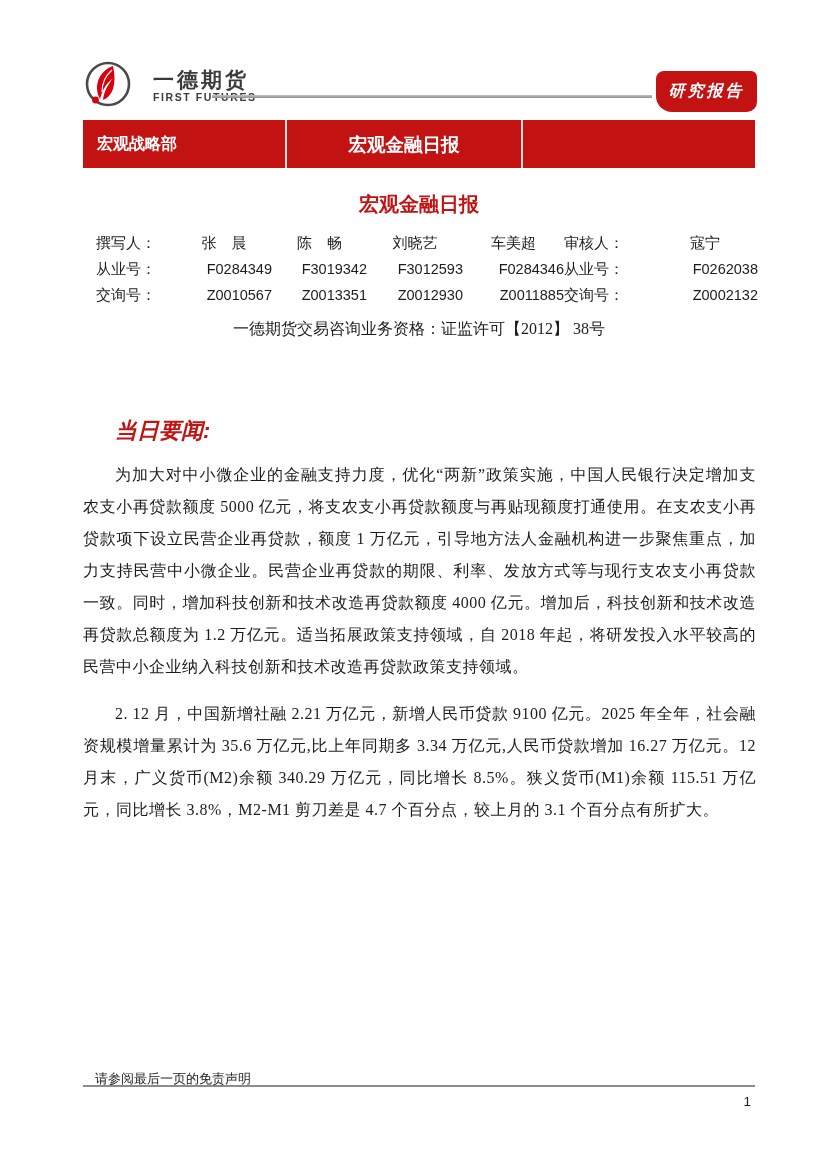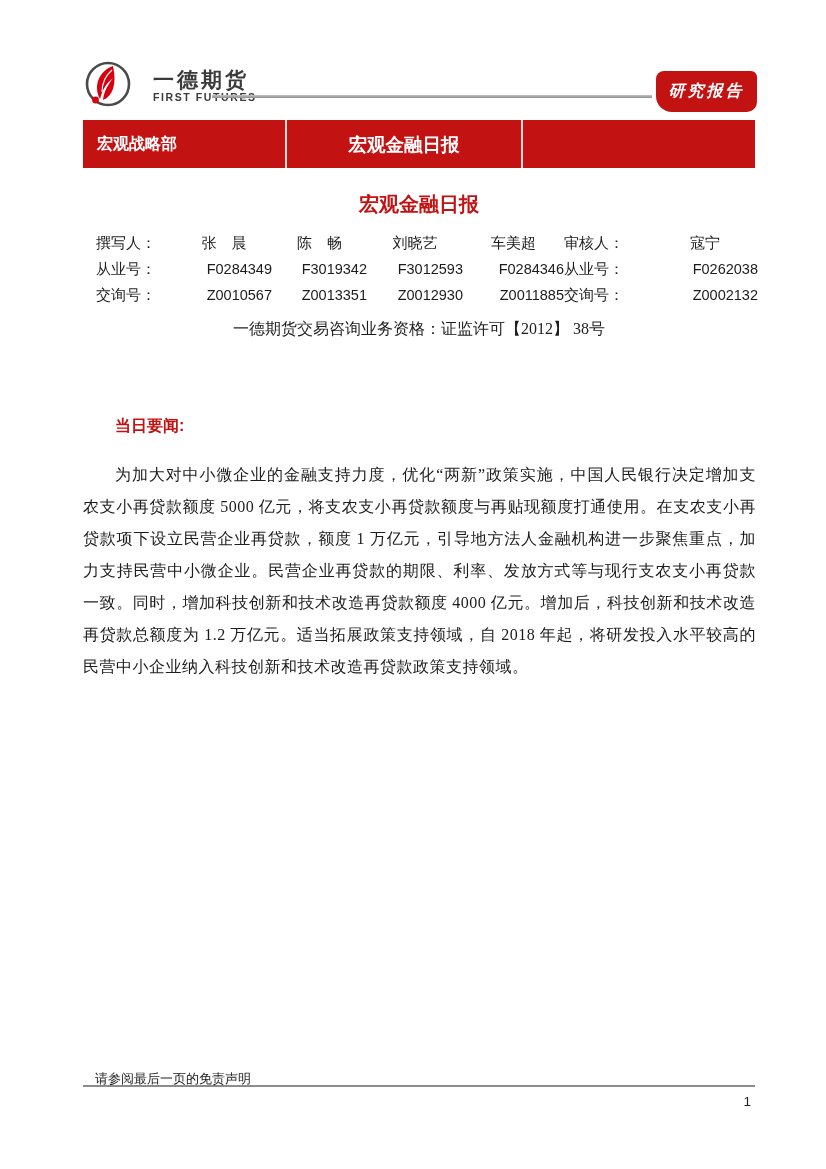--- a/index.html
+++ b/index.html
@@ -38,22 +38,22 @@
   .authors{left:96px;top:231px;width:662px;display:grid;
            grid-template-columns:80px 96px 95px 96px 101px 88px 106px;
            row-gap:1px;font-size:15px;line-height:25px;}
   .authors .lbl{text-align:left;}
   .authors .val{text-align:center;}
   .authors .num{font-family:"Liberation Sans","DejaVu Sans",sans-serif;font-size:14.5px;text-align:right;}
 
   .qualification{left:83px;top:319px;width:672px;text-align:center;font-size:16px;}
 
   
-  .section-title{left:115px;top:416px;color:#c31212;font-weight:bold;font-size:16px;
-                 font-family:"Liberation Sans","DejaVu Sans",sans-serif;}
+  .section-title{left:115px;top:416px;color:#c31212;font-weight:bold;font-size:22px;
+                 font-family:"Liberation Sans","DejaVu Sans",sans-serif;font-style:italic;}
   .content{left:83px;top:459px;width:673px;}
   .para{margin:0 0 15px 0;font-size:16px;line-height:32px;text-align:justify;
         text-indent:2em;letter-spacing:0.5px;}
 
   
   .foot-rule{left:83px;top:1085px;width:672px;height:2px;background:#8c8c8c;}
   .foot-disclaimer{left:95px;top:1070px;font-size:13px;color:#222;}
   .foot-page{left:83px;top:1094px;width:668px;text-align:right;font-size:13.5px;
              font-family:"Liberation Sans","DejaVu Sans",sans-serif;color:#222;}
 </style>
@@ -111,17 +111,18 @@
   <div class="lbl">交询号：</div>
   <div class="val num">Z0002132</div>
 </div>
 
 <div class="abs qualification">一德期货交易咨询业务资格：证监许可【2012】 38号</div>
 
 <div class="abs section-title">当日要闻:</div>
 
 <div class="abs content">
   <p class="para">为加大对中小微企业的金融支持力度，优化“两新”政策实施，中国人民银行决定增加支农支小再贷款额度 5000 亿元，将支农支小再贷款额度与再贴现额度打通使用。在支农支小再贷款项下设立民营企业再贷款，额度 1 万亿元，引导地方法人金融机构进一步聚焦重点，加力支持民营中小微企业。民营企业再贷款的期限、利率、发放方式等与现行支农支小再贷款一致。同时，增加科技创新和技术改造再贷款额度 4000 亿元。增加后，科技创新和技术改造再贷款总额度为 1.2 万亿元。适当拓展政策支持领域，自 2018 年起，将研发投入水平较高的民营中小企业纳入科技创新和技术改造再贷款政策支持领域。</p>
+  <p class="para">2. 12 月，中国新增社融 2.21 万亿元，新增人民币贷款 9100 亿元。2025 年全年，社会融资规模增量累计为 35.6 万亿元,比上年同期多 3.34 万亿元,人民币贷款增加 16.27 万亿元。12 月末，广义货币(M2)余额 340.29 万亿元，同比增长 8.5%。狭义货币(M1)余额 115.51 万亿元，同比增长 3.8%，M2-M1 剪刀差是 4.7 个百分点，较上月的 3.1 个百分点有所扩大。</p>
 </div>
 
 <div class="abs foot-rule"></div>
 <div class="abs foot-disclaimer">请参阅最后一页的免责声明</div>
 <div class="abs foot-page">1</div>
 
 </body></html>

